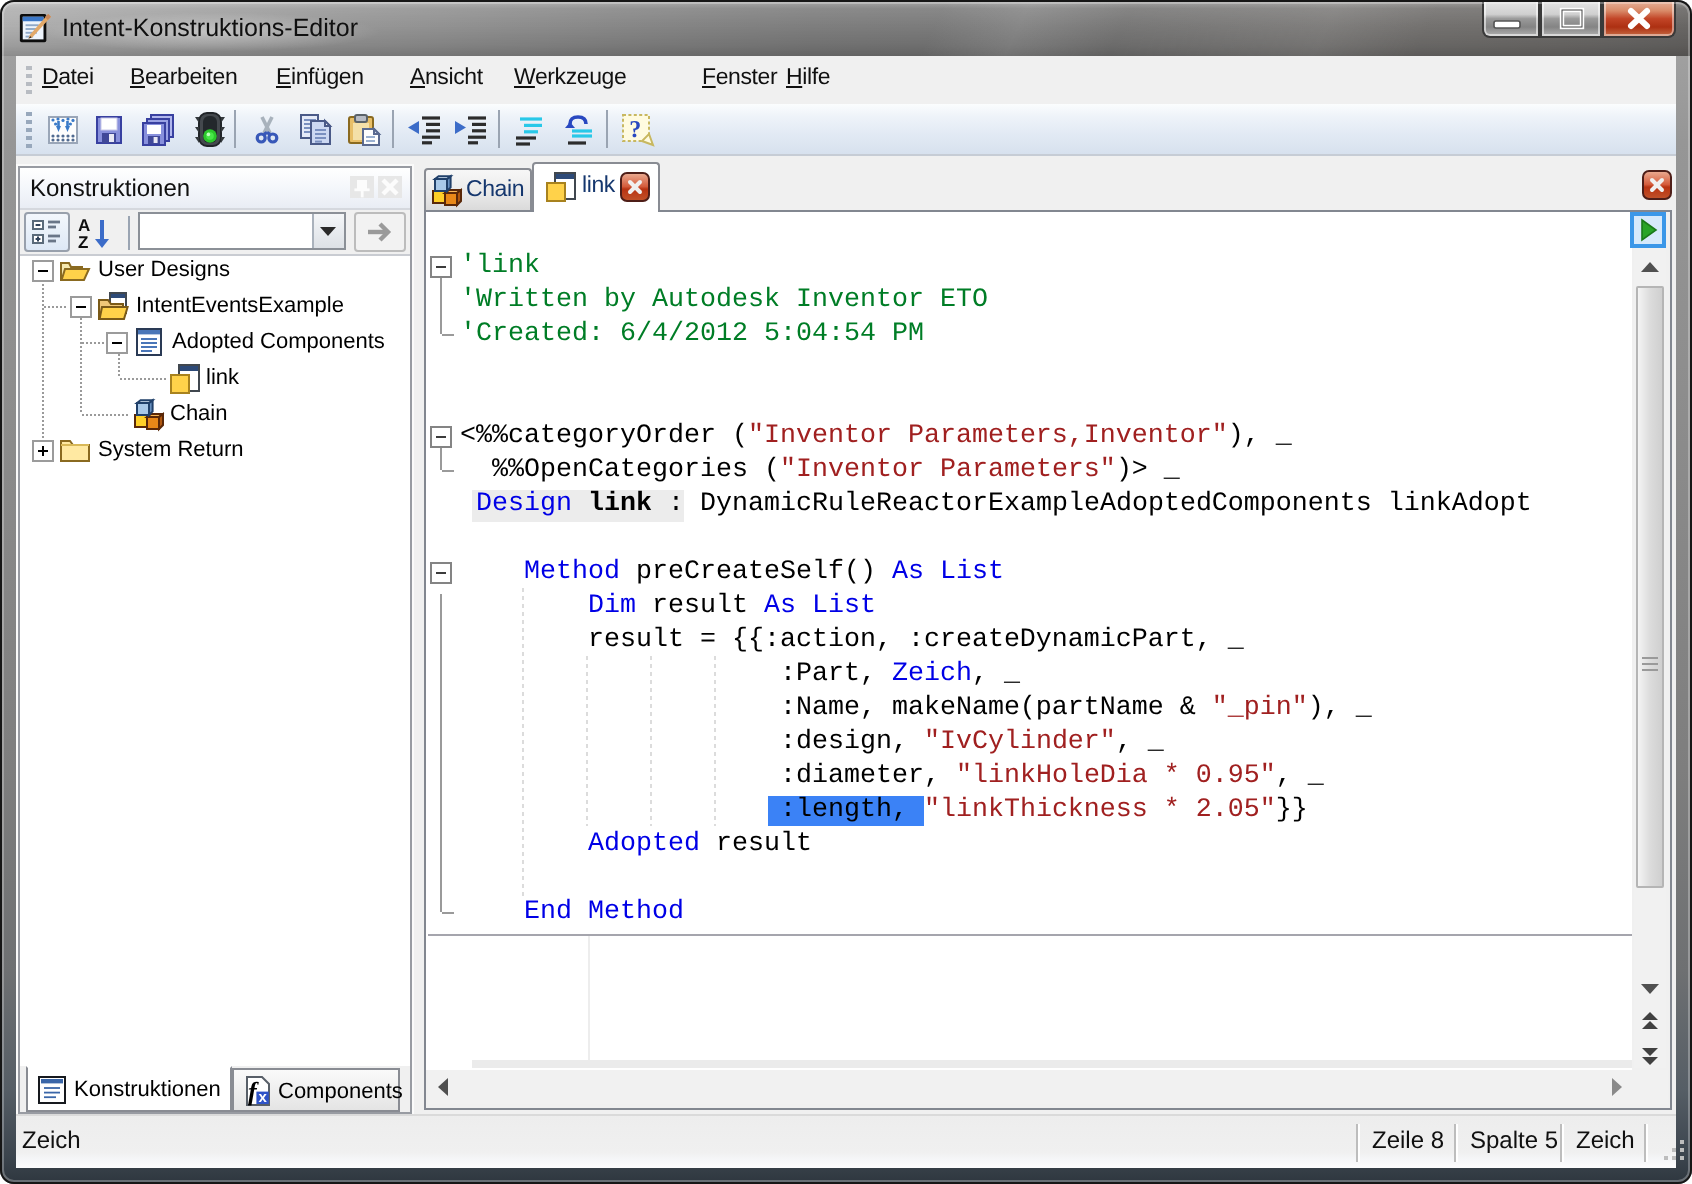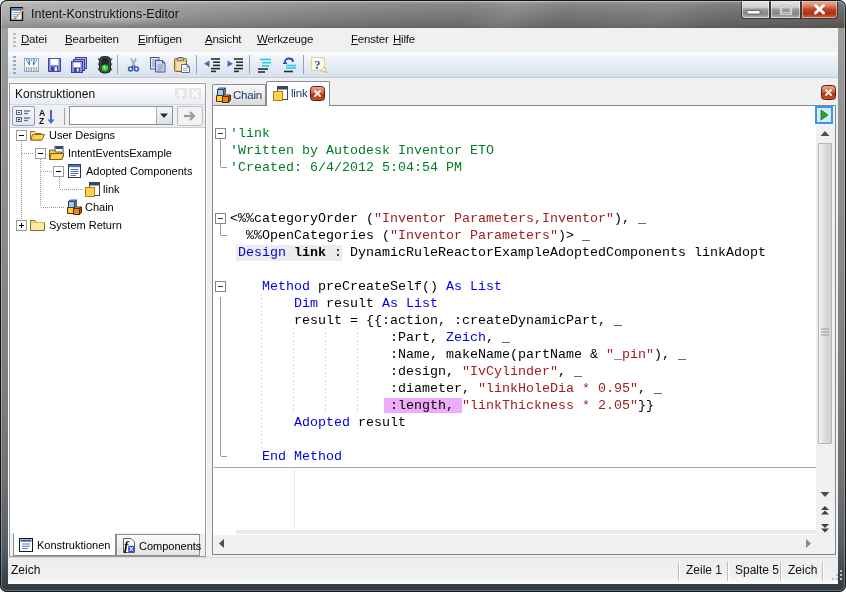--- a/index.html
+++ b/index.html
@@ -69,21 +69,21 @@
   .etab-text { color:#15376e; font-size:11.5px; letter-spacing:-0.2px; }
   
   #editor-box { left:212px; top:105px; width:624px; height:450px; border:1px solid #828790; background:#f0f0f0; }
   #code-white { left:213px; top:106px; width:603px; height:429px; background:#ffffff; }
   #code { left:213px; top:106px; width:603px; height:429px; overflow:hidden;
     font-family:"Liberation Mono", monospace; font-size:13.33px; line-height:17px; color:#000; }
   #code pre { position:absolute; left:17px; top:19px; font:inherit; }
   .cg { color:#007d26; } 
   .ck { color:#0000e6; } 
   .cs { color:#a02020; } 
-  .hl { background:#f0abfc; padding-left:6px; margin-left:-6px; }
+  .hl { background:#3b82f6; padding-left:6px; margin-left:-6px; }
   .dk { background:#ececec; }
   .guide { position:absolute; width:1px; background-image:repeating-linear-gradient(180deg,#dcdcdc 0 2px,transparent 2px 4px); }
   
   .fbox { position:absolute; width:11px; height:11px; border:1px solid #848484; background:#fff; font:10px "Liberation Mono"; }
   .fbox::before { content:""; position:absolute; left:2px; top:4px; width:5px; height:1px; background:#3c3c3c; }
   .fline { position:absolute; width:1px; background:#9a9a9a; }
   .ftick { position:absolute; height:1px; background:#9a9a9a; }
   
   #vscroll { left:817px; top:107px; width:16px; height:427px; background:#f1f1f1; }
   #hscroll { left:214px; top:535px; width:620px; height:17px; background:#f1f1f1; }
@@ -434,21 +434,21 @@
   <path d="M3.5 1.5 H11 L14.5 5 V15.5 H3.5 Z" fill="#ffffff" stroke="#585f68"></path>
   <text x="4" y="13" font-family="Liberation Serif" font-size="13" font-style="italic" font-weight="bold" fill="#000">f</text>
   <rect x="8.2" y="8.8" width="6.2" height="6.2" fill="#2e53c8"></rect>
   <text x="9.3" y="14.2" font-family="Liberation Sans" font-size="7.5" font-weight="bold" fill="#fff">x</text>
 </svg>
 <div class="abs" style="left:139px;top:540px;font-size:11px;z-index:3">Components</div>
 
 <div class="abs" id="statusbar">
   <div class="abs" style="left:3px;top:5px">Zeich</div>
   <div class="sdiv" style="left:670px"></div>
-  <div class="abs" style="left:678px;top:5px">Zeile 1</div>
+  <div class="abs" style="left:678px;top:5px">Zeile 8</div>
   <div class="sdiv" style="left:719px"></div>
   <div class="abs" style="left:727px;top:5px">Spalte 5</div>
   <div class="sdiv" style="left:772px"></div>
   <div class="abs" style="left:780px;top:5px">Zeich</div>
   <div class="sdiv" style="left:814px"></div>
   <svg class="abs" style="left:824px;top:12px" width="12" height="12" viewBox="0 0 12 12">
     <g fill="#bdbdbd">
         <rect x="8" y="0" width="2" height="2"></rect>
         <rect x="8" y="4" width="2" height="2"></rect>
         <rect x="8" y="8" width="2" height="2"></rect>

